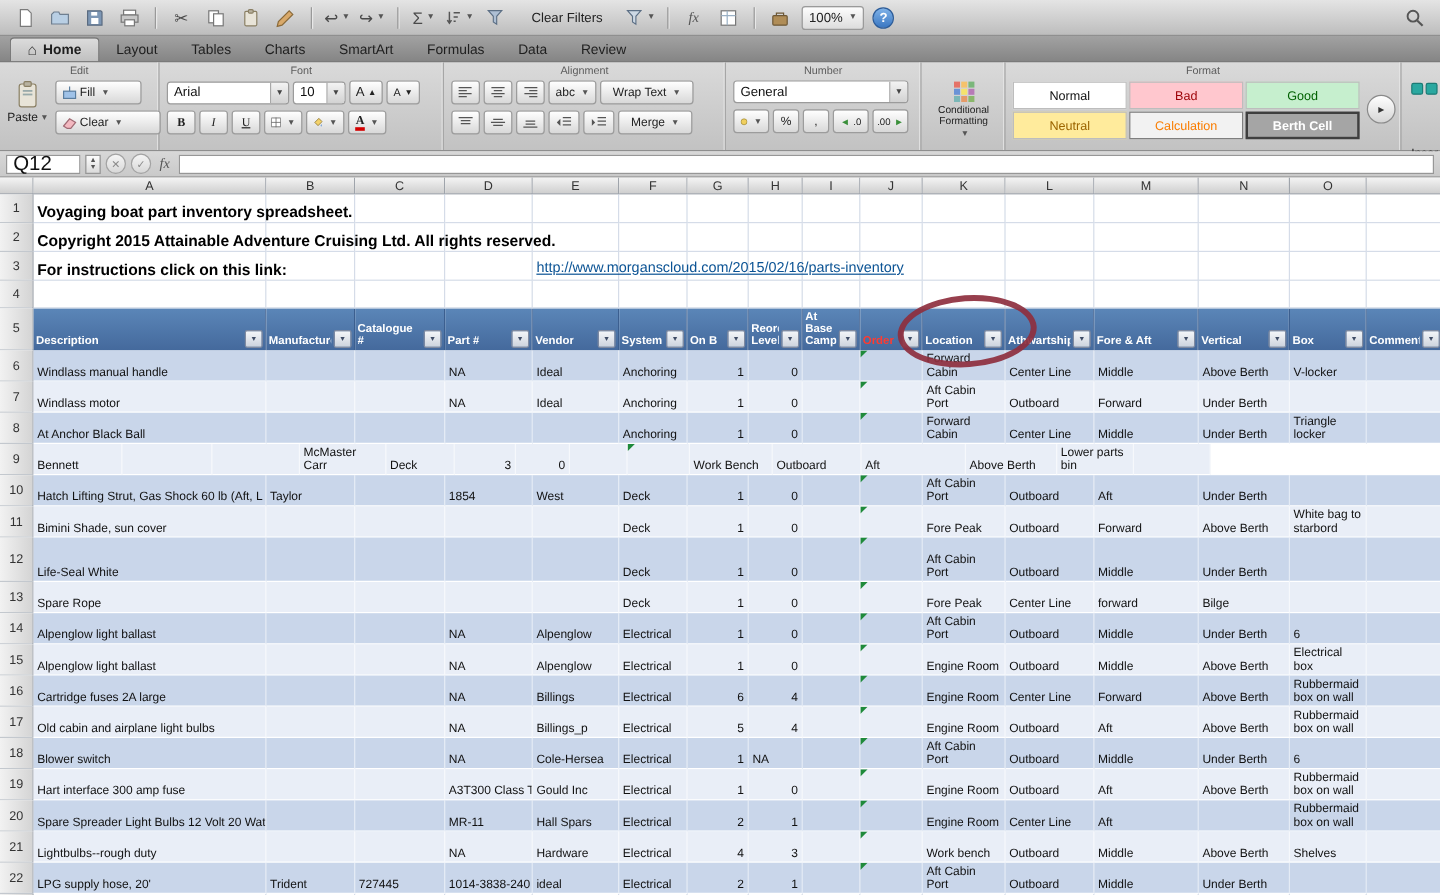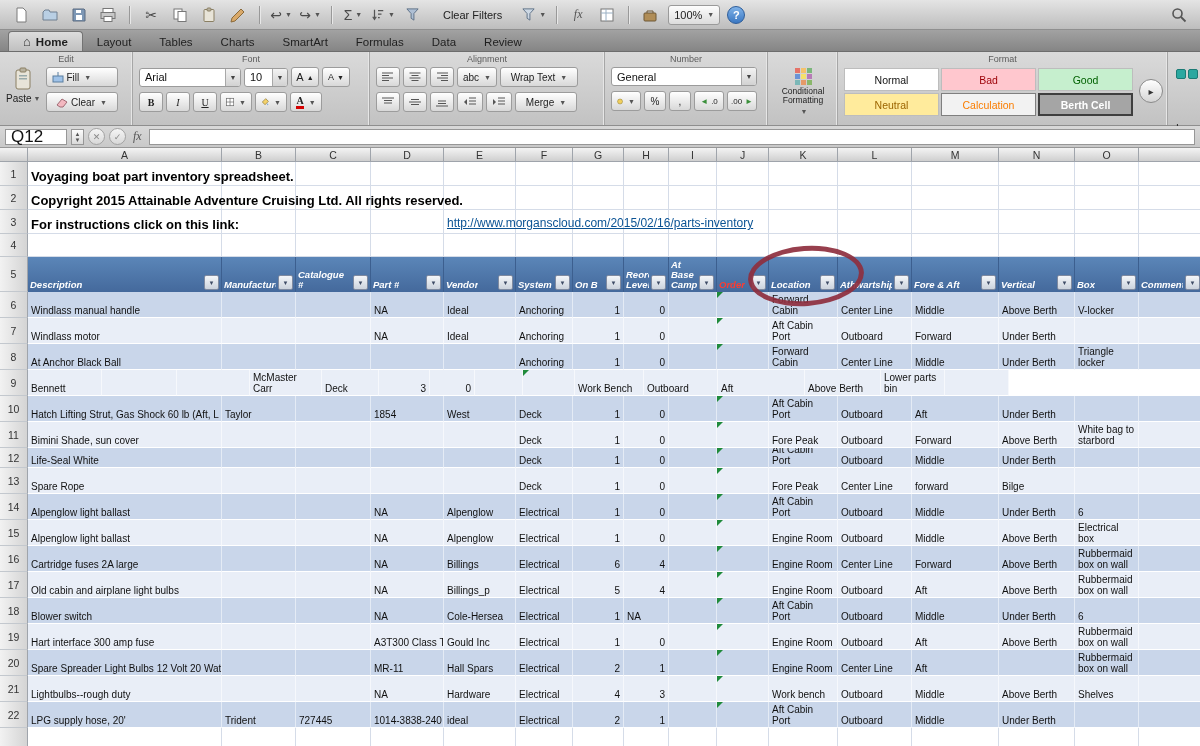--- a/index.html
+++ b/index.html
@@ -61,21 +61,21 @@
   .sheet{position:absolute;top:148px;left:0;width:1200px;height:598px;background:#fff;overflow:hidden;}
   .colheads{display:flex;height:14px;}
   .colhead{background:linear-gradient(#f4f4f4,#cfcfcf);border-right:1px solid #9fa4ab;border-bottom:1px solid #9fa4ab;font-size:10.5px;color:#333;display:flex;align-items:center;justify-content:center;box-sizing:border-box;flex:0 0 auto;}
   .corner{width:28px;flex:0 0 28px;}
   .grow{display:flex;}
   .gut{width:28px;flex:0 0 28px;background:linear-gradient(90deg,#f2f2f2,#d4d4d4);border-right:1px solid #9fa4ab;border-bottom:1px solid #c3c8ce;font-size:10.5px;color:#333;display:flex;align-items:center;justify-content:center;box-sizing:border-box;}
   .cell{box-sizing:border-box;flex:0 0 auto;border-right:1px solid #d5dce8;border-bottom:1px solid #d5dce8;font-size:10px;line-height:11px;color:#111;position:relative;overflow:hidden;display:flex;align-items:flex-end;padding:1px 3px;}
   .cell.free{overflow:visible;background:transparent;}
   .band0{background:var(--band_dark,#c9d6ea);border-right-color:rgba(255,255,255,.5);border-bottom-color:#fff;}
   .band1{background:var(--band_light,#e9eef7);border-right-color:rgba(255,255,255,.6);border-bottom-color:#fff;}
-  .hcell{box-sizing:border-box;flex:0 0 auto;background:linear-gradient(var(--table_header_light,#5b86b8),var(--table_header,#44699c));color:#fff;font-weight:bold;font-size:9.5px;line-height:10px;display:flex;align-items:flex-end;justify-content:space-between;padding:2px 2px;border-right:1px solid #3c5f8f;overflow:hidden;font-style:italic;}
+  .hcell{box-sizing:border-box;flex:0 0 auto;background:linear-gradient(var(--table_header_light,#5b86b8),var(--table_header,#44699c));color:#fff;font-weight:bold;font-size:9.5px;line-height:10px;display:flex;align-items:flex-end;justify-content:space-between;padding:2px 2px;border-right:1px solid #3c5f8f;overflow:hidden;}
   .hlabel{overflow:hidden;}
   .hlabel.red{color:var(--order_text,#ff3b30);}
   .fdd{width:13px;height:13px;flex:0 0 13px;background:linear-gradient(#f4f6f9,#ccd3dd);border:1px solid #7f8aa0;border-radius:2px;font-size:6px;color:#3f4c66;display:flex;align-items:center;justify-content:center;margin-left:2px;}
   .titletext{position:absolute;left:3px;bottom:3px;white-space:nowrap;font-weight:bold;font-size:13px;color:#000;z-index:3;}
   .linktext{position:absolute;left:3px;bottom:4px;white-space:nowrap;font-size:12px;color:var(--link,#0b5394);text-decoration:underline;z-index:3;}
   .gtri{position:absolute;top:0;left:0;width:0;height:0;border-top:6px solid var(--error_indicator,#1f8a3b);border-right:6px solid transparent;}
   .ellipse{position:absolute;left:748px;top:98px;width:106px;height:50px;border:5px solid var(--annotation,#8e2f3e);border-radius:50%;transform:rotate(-4deg);z-index:6;opacity:.92;}
 </style>
 </head>
 <body>
@@ -239,21 +239,21 @@
         </div>
         <div style="display:flex;flex-direction:column;gap:5px;">
           <div class="rbtn" style="width:72px;justify-content:flex-start;">
               <svg width="12" height="12" viewBox="0 0 12 12">
                 <rect x="1" y="5" width="10" height="6" fill="#9fc2e8" stroke="#5a7ea0"></rect>
                 <path d="M6 1v4" stroke="#5a7ea0"></path>
               </svg>
               <span>Fill</span>
               <span class="dd">▼</span>
             </div>
-          <div class="rbtn" style="width:72px;justify-content:center;">
+          <div class="rbtn" style="width:88px;justify-content:flex-start;">
               <svg width="12" height="12" viewBox="0 0 12 12">
                 <path d="M1 9l5-6 5 3-4 5H4z" fill="#f3b8c0" stroke="#a06a74"></path>
               </svg>
               <span>Clear</span>
               <span class="dd">▼</span>
             </div>
         </div>
       </div>
     </div>
 
@@ -864,21 +864,21 @@
             <span>Forward</span>
           </div>
           <div class="cell band1" style="width: 76px;">
             <span>Above Berth</span>
           </div>
           <div class="cell band1" style="width: 64px;">
             <span>White bag to starbord</span>
           </div>
           <div class="cell band1" style="width: 64px;"></div>
         </div>
-        <div class="grow" style="height: 20px;">
+        <div class="grow" style="height: 37px;">
           <div class="gut">12</div>
           <div class="cell band0" style="width: 194px; white-space: nowrap;">
             <span>Life-Seal White</span>
           </div>
           <div class="cell band0" style="width: 74px;"></div>
           <div class="cell band0" style="width: 75px;"></div>
           <div class="cell band0" style="width: 73px; white-space: nowrap;"></div>
           <div class="cell band0" style="width: 72px;"></div>
           <div class="cell band0" style="width: 57px;">
             <span>Deck</span>

